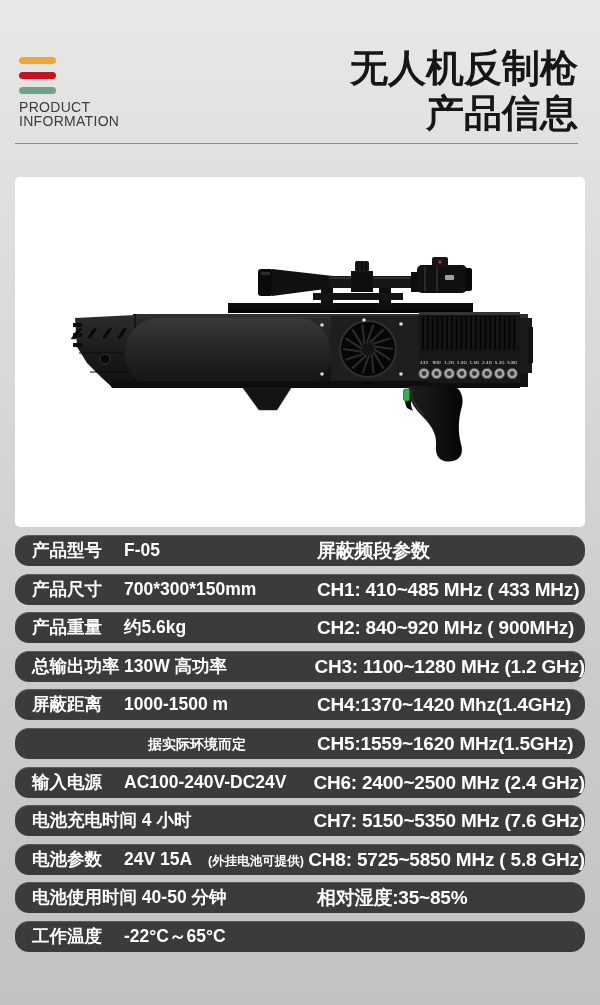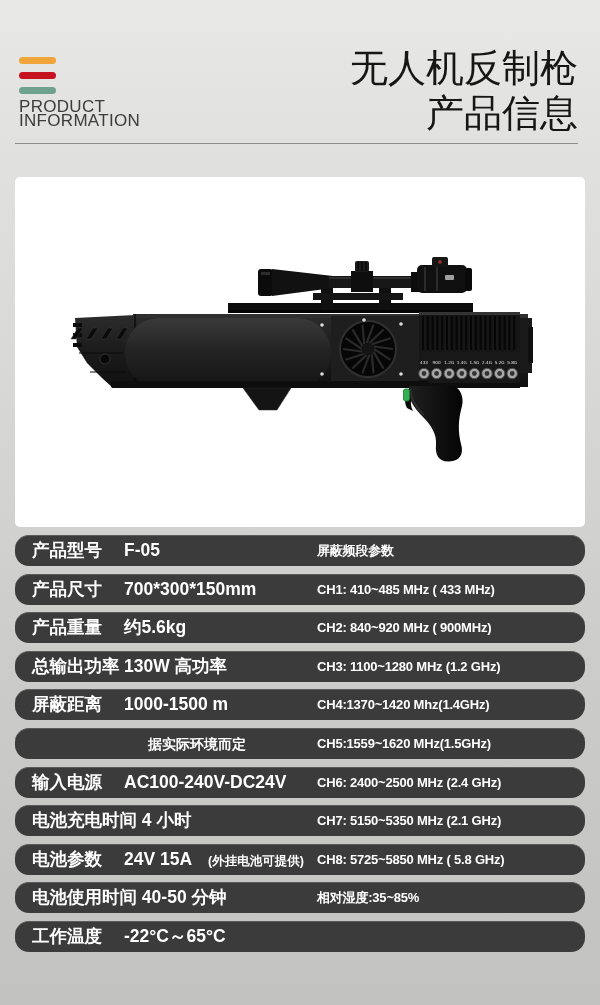--- a/index.html
+++ b/index.html
@@ -4,36 +4,36 @@
 <style>
   html,body{margin:0;padding:0;background:#9a9a98;}
   .page{
     position:relative;width:600px;height:1005px;overflow:hidden;
     background:linear-gradient(180deg,#e8e8e6 0%,#e1e1df 14%,#d9d9d7 35%,#cccccb 65%,#c2c2c0 100%);
     font-family:"Liberation Sans","DejaVu Sans",sans-serif;
   }
   
   .logo{position:absolute;left:19px;top:57px;}
   .logo-bar{display:block;width:37px;height:7px;border-radius:3.5px;margin-bottom:8px;}
-  .brand{position:absolute;left:19px;top:100px;font-size:17px;line-height:14px;color:#3c3c3c;letter-spacing:.3px;}
-  .page-title{position:absolute;top:46px;right:22px;text-align:right;font-size:38px;line-height:45px;font-weight:400;color:#161616;}
+  .brand{position:absolute;left:19px;top:100px;font-size:14px;line-height:14px;color:#3c3c3c;letter-spacing:.3px;}
+  .page-title{position:absolute;top:46px;right:22px;text-align:right;font-size:38px;line-height:45px;font-weight:700;color:#161616;}
   .divider{position:absolute;top:143px;left:15px;width:563px;height:1px;background:#8d8d8b;}
   
   .card{position:absolute;top:177px;left:15px;width:570px;height:350px;background:#ffffff;border-radius:5px;}
   .card svg{display:block;width:570px;height:350px;}
   .conn-label{font-size:4.2px;fill:#e3e3e3;text-anchor:middle;font-family:"DejaVu Sans",sans-serif;}
   
   .spec-table{position:absolute;top:535px;left:15px;width:570px;}
   .spec-row{height:31px;margin-bottom:7.6px;background:#3b3b3b;border-top:1px solid #5a5a5a;box-sizing:border-box;display:flex;color:#fff;border-radius:14px;}
   .cell-left{width:302px;box-sizing:border-box;padding-left:17px;line-height:29px;white-space:nowrap;font-size:17.5px;font-weight:700;}
   .lbl{display:inline-block;width:92px;}
   .flow .lbl{width:auto;}
   .note{font-size:12.5px;margin-left:16px;font-weight:700;}
   .small-left .val{font-size:14px;margin-left:24px;}
-  .cell-right{flex:1;line-height:29px;font-size:13px;font-weight:700;letter-spacing:-0.2px;white-space:nowrap;}
+  .cell-right{flex:1;line-height:29px;font-size:19px;font-weight:700;letter-spacing:-0.2px;white-space:nowrap;}
 </style>
 </head>
 <body>
 
 <div class="page">
 
   <div class="logo">
     <span class="logo-bar" style="background: rgb(240, 165, 58);"></span>
     <span class="logo-bar" style="background: rgb(197, 20, 32);"></span>
     <span class="logo-bar" style="background: rgb(111, 162, 142);"></span>
@@ -248,21 +248,21 @@
     <div class="cell-right">CH5:1559~1620 MHz(1.5GHz)</div>
   </div>
 
   <div class="spec-row">
     <div class="cell-left"><span class="lbl">输入电源</span><span class="val">AC100-240V-DC24V</span></div>
     <div class="cell-right">CH6: 2400~2500 MHz (2.4 GHz)</div>
   </div>
 
   <div class="spec-row flow">
     <div class="cell-left"><span class="lbl">电池充电时间 4 小时</span><span class="val"></span></div>
-    <div class="cell-right">CH7: 5150~5350 MHz (2.1 GHz)</div>
+    <div class="cell-right">CH7: 5150~5350 MHz (7.6 GHz)</div>
   </div>
 
   <div class="spec-row">
     <div class="cell-left"><span class="lbl">电池参数</span><span class="val">24V 15A</span><span class="note">(外挂电池可提供)</span></div>
     <div class="cell-right">CH8: 5725~5850 MHz ( 5.8 GHz)</div>
   </div>
 
   <div class="spec-row flow">
     <div class="cell-left"><span class="lbl">电池使用时间 40-50 分钟</span><span class="val"></span></div>
     <div class="cell-right">相对湿度:35~85%</div>

